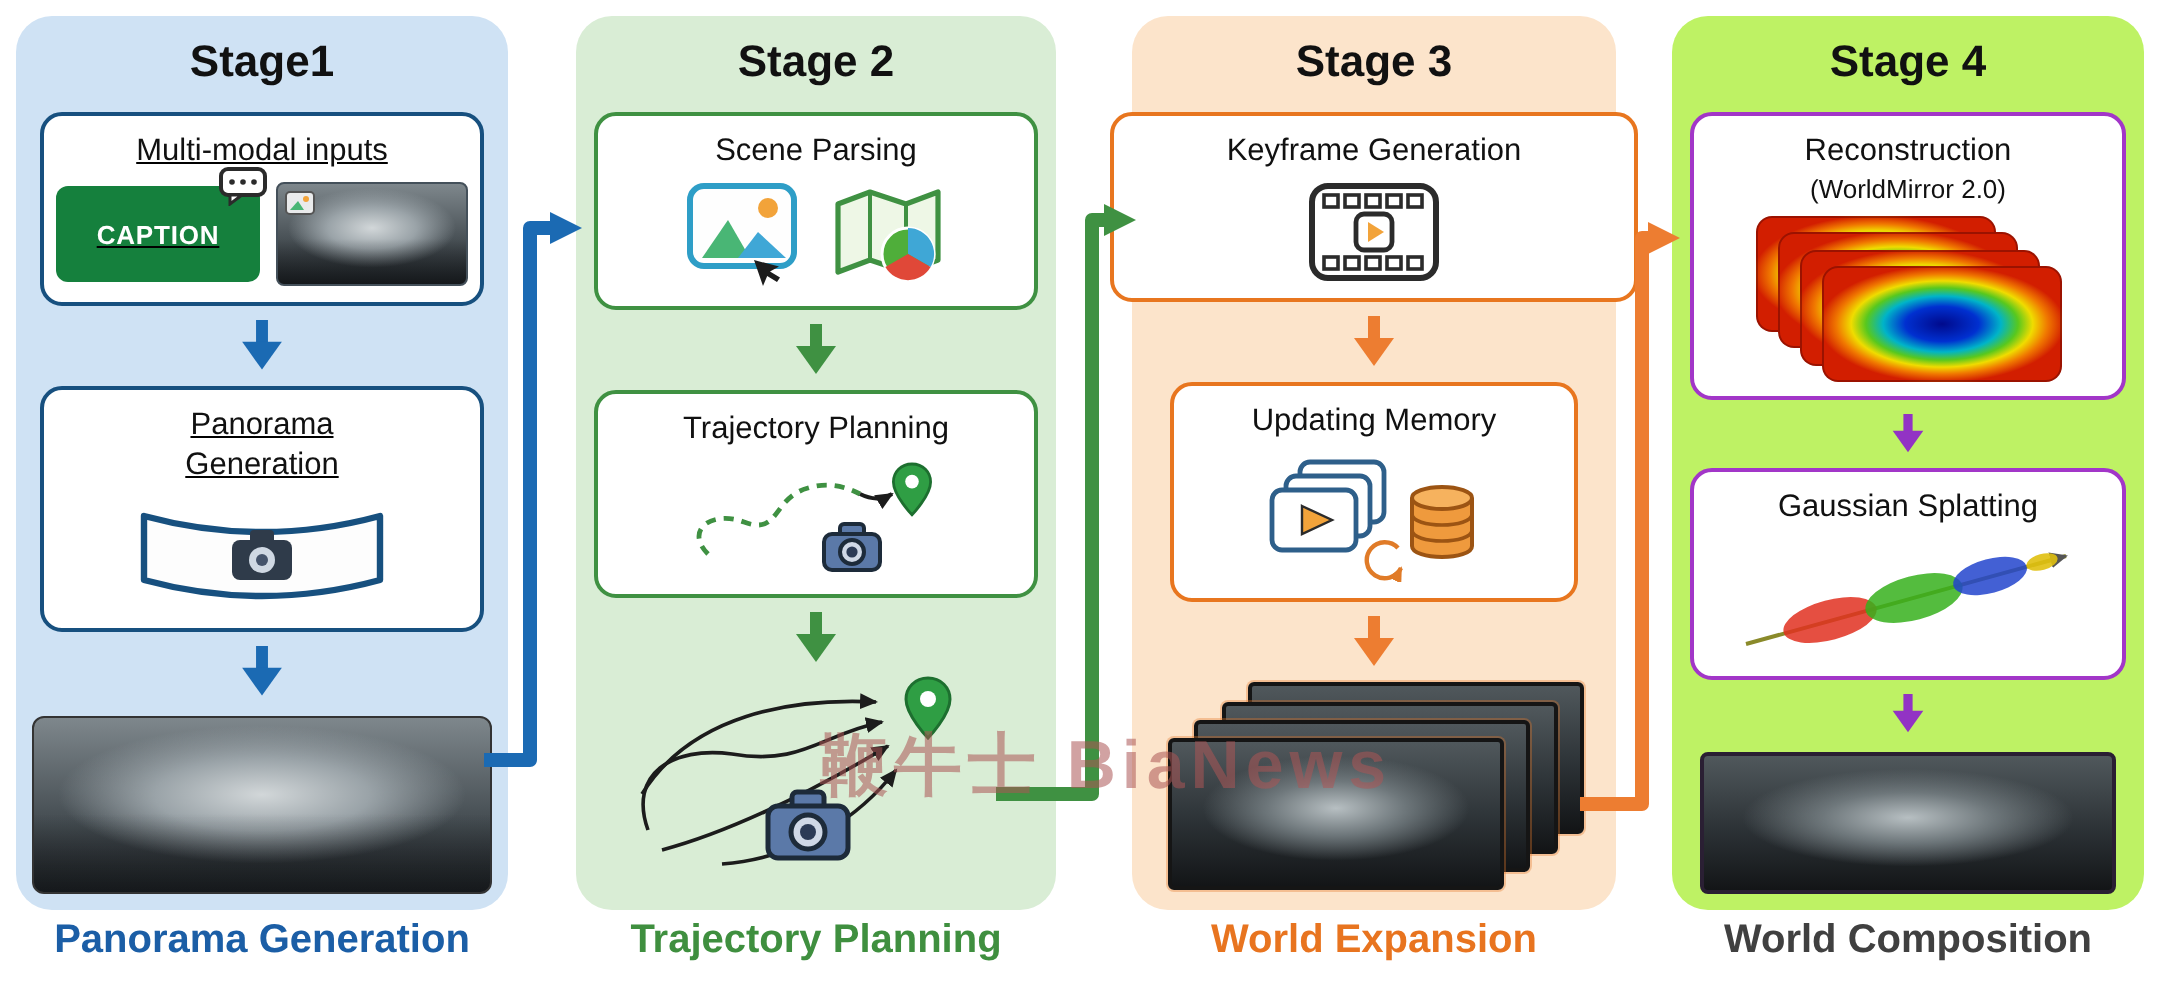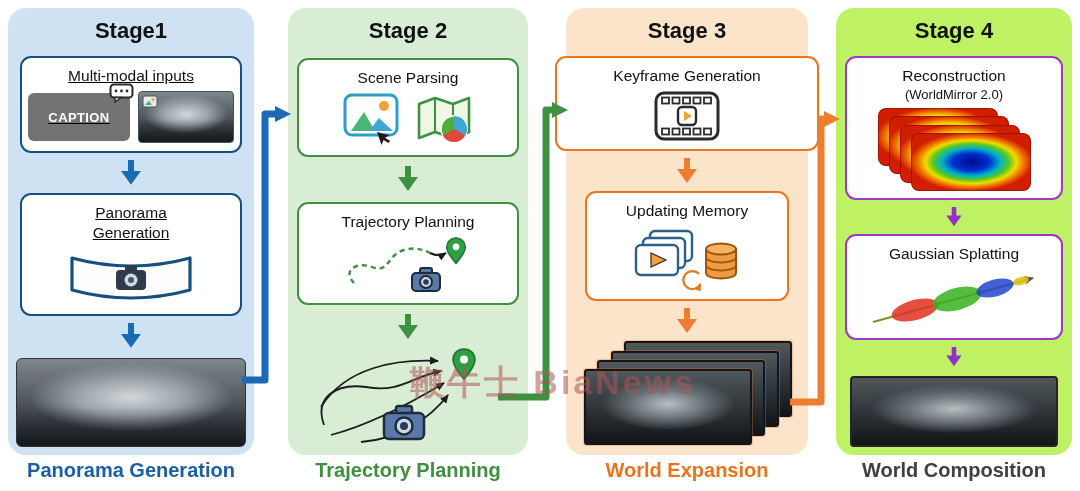--- a/index.html
+++ b/index.html
@@ -2,21 +2,21 @@
 <html><head>
 <meta charset="utf-8">
 <style>
   html,body{margin:0;padding:0;background:#fff;font-family:"Liberation Sans",sans-serif;}
   .canvas{position:relative;width:1080px;height:491px;background:#fff;overflow:hidden;}
 
   
   .panel{position:absolute;top:8px;height:447px;border-radius:18px;display:flex;flex-direction:column;
          align-items:center;padding:8px 10px;box-sizing:border-box;}
   .p1{left:8px;width:246px;background:#cfe2f4;}
-  .p2{left:288px;width:240px;background:#d9edd5;justify-content:space-between;}
+  .p2{left:288px;width:240px;background:#d9edd5;}
   .p3{left:566px;width:242px;background:#fce4cb;}
   .p4{left:836px;width:236px;background:#bef264;}
 
   .stage-title{font-size:22px;font-weight:700;color:#111;margin:2px 0 10px 0;}
 
   .box{background:#fff;border:2.5px solid #333;border-radius:11px;padding:8px 8px;margin:2px 0;
        display:flex;flex-direction:column;align-items:center;gap:6px;box-sizing:border-box;}
   .b-blue{border-color:#17507f;text-decoration:underline;}
   .b-green{border-color:#3f9142;}
   .b-orange{border-color:#e8761f;}
@@ -41,21 +41,21 @@
   }
   .photo-dark{
     background:
       radial-gradient(ellipse 58% 52% at 50% 46%, #b7bfc2 0%, #6e777b 36%, rgba(25,28,30,0) 70%),
       linear-gradient(180deg, #50585c 0%, #2c3236 55%, #131517 100%);
   }
 
   
   .inputs-box{width:222px;}
   .inputs-row{display:flex;gap:8px;align-items:center;}
-  .caption-chip{position:relative;width:102px;height:48px;background:#737373;border-radius:6px;
+  .caption-chip{position:relative;width:102px;height:48px;background:#15803d;border-radius:6px;
                 display:flex;align-items:center;justify-content:center;}
   .chip-label{color:#fff;font-weight:700;font-size:13px;letter-spacing:.4px;}
   .bubble{position:absolute;top:-10px;right:-5px;}
   .thumb{position:relative;width:94px;height:50px;border-radius:4px;border:1.5px solid #44505a;}
   .imgbadge{position:absolute;top:3px;left:3px;}
   .pano-box{width:222px;}
   .pano-img{width:228px;height:88px;border-radius:6px;border:1.5px solid #333;margin-top:4px;}
 
   
   .scene-box{width:222px;}

